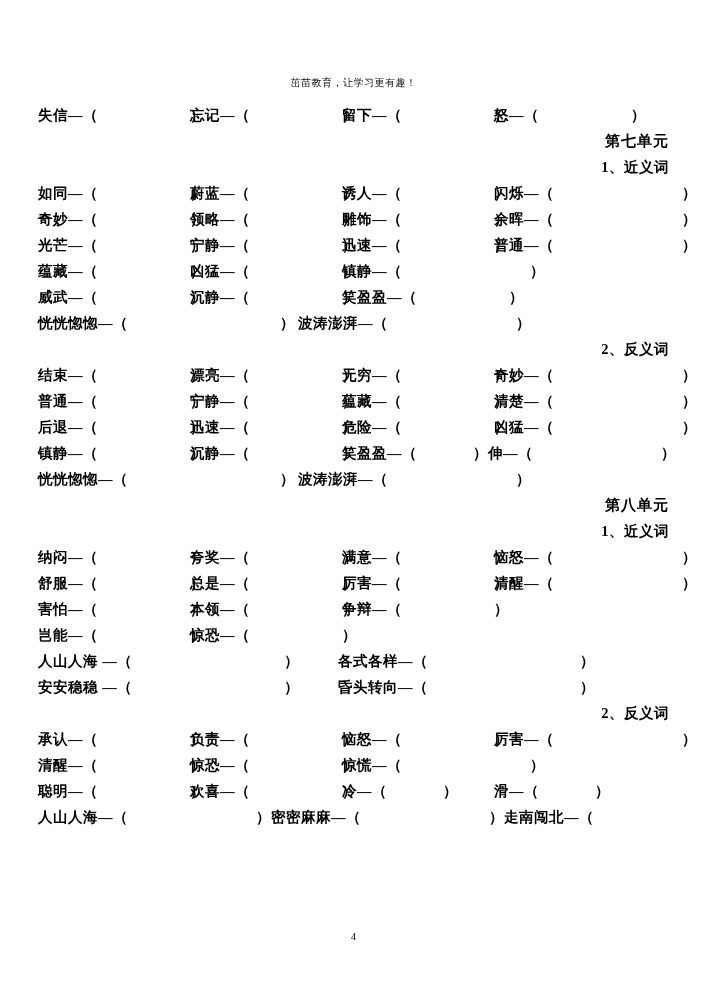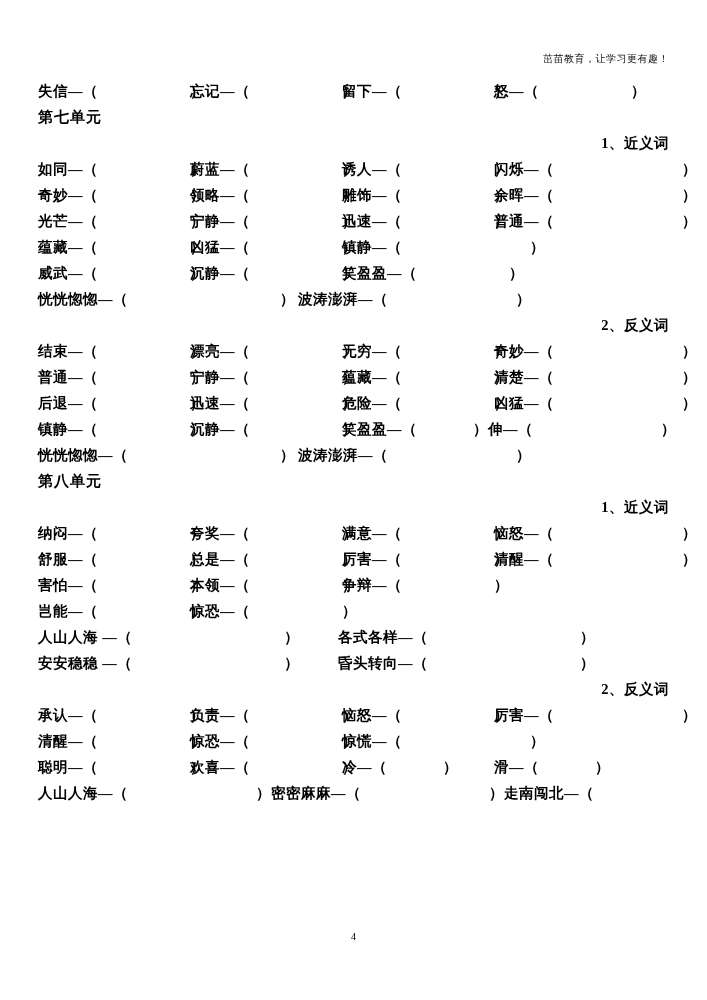--- a/index.html
+++ b/index.html
@@ -16,41 +16,41 @@
     overflow: hidden;
   }
   .page {
     position: relative;
     width: 707px;
     height: 1000px;
     box-sizing: border-box;
     padding: 0 38px;
   }
   .header-note {
-    text-align: right;
+    text-align: center;
     font-size: 10px;
     color: #111;
-    padding-top: 52px;
+    padding-top: 76px;
     letter-spacing: 0.5px;
     font-family: "Liberation Serif", "DejaVu Serif", serif;
   }
   .content {
     margin-top: 12px;
   }
   .line {
     display: flex;
     align-items: baseline;
     font-size: 14.5px;
     font-weight: bold;
     line-height: 26px;
     white-space: nowrap;
     letter-spacing: 0.5px;
   }
   .unit-title {
-    text-align: left;
+    text-align: right;
     font-size: 15px;
     font-weight: bold;
     line-height: 26px;
     letter-spacing: 1px;
   }
   .section-title {
     font-size: 14.5px;
     font-weight: bold;
     line-height: 26px;
     letter-spacing: 0.5px;

